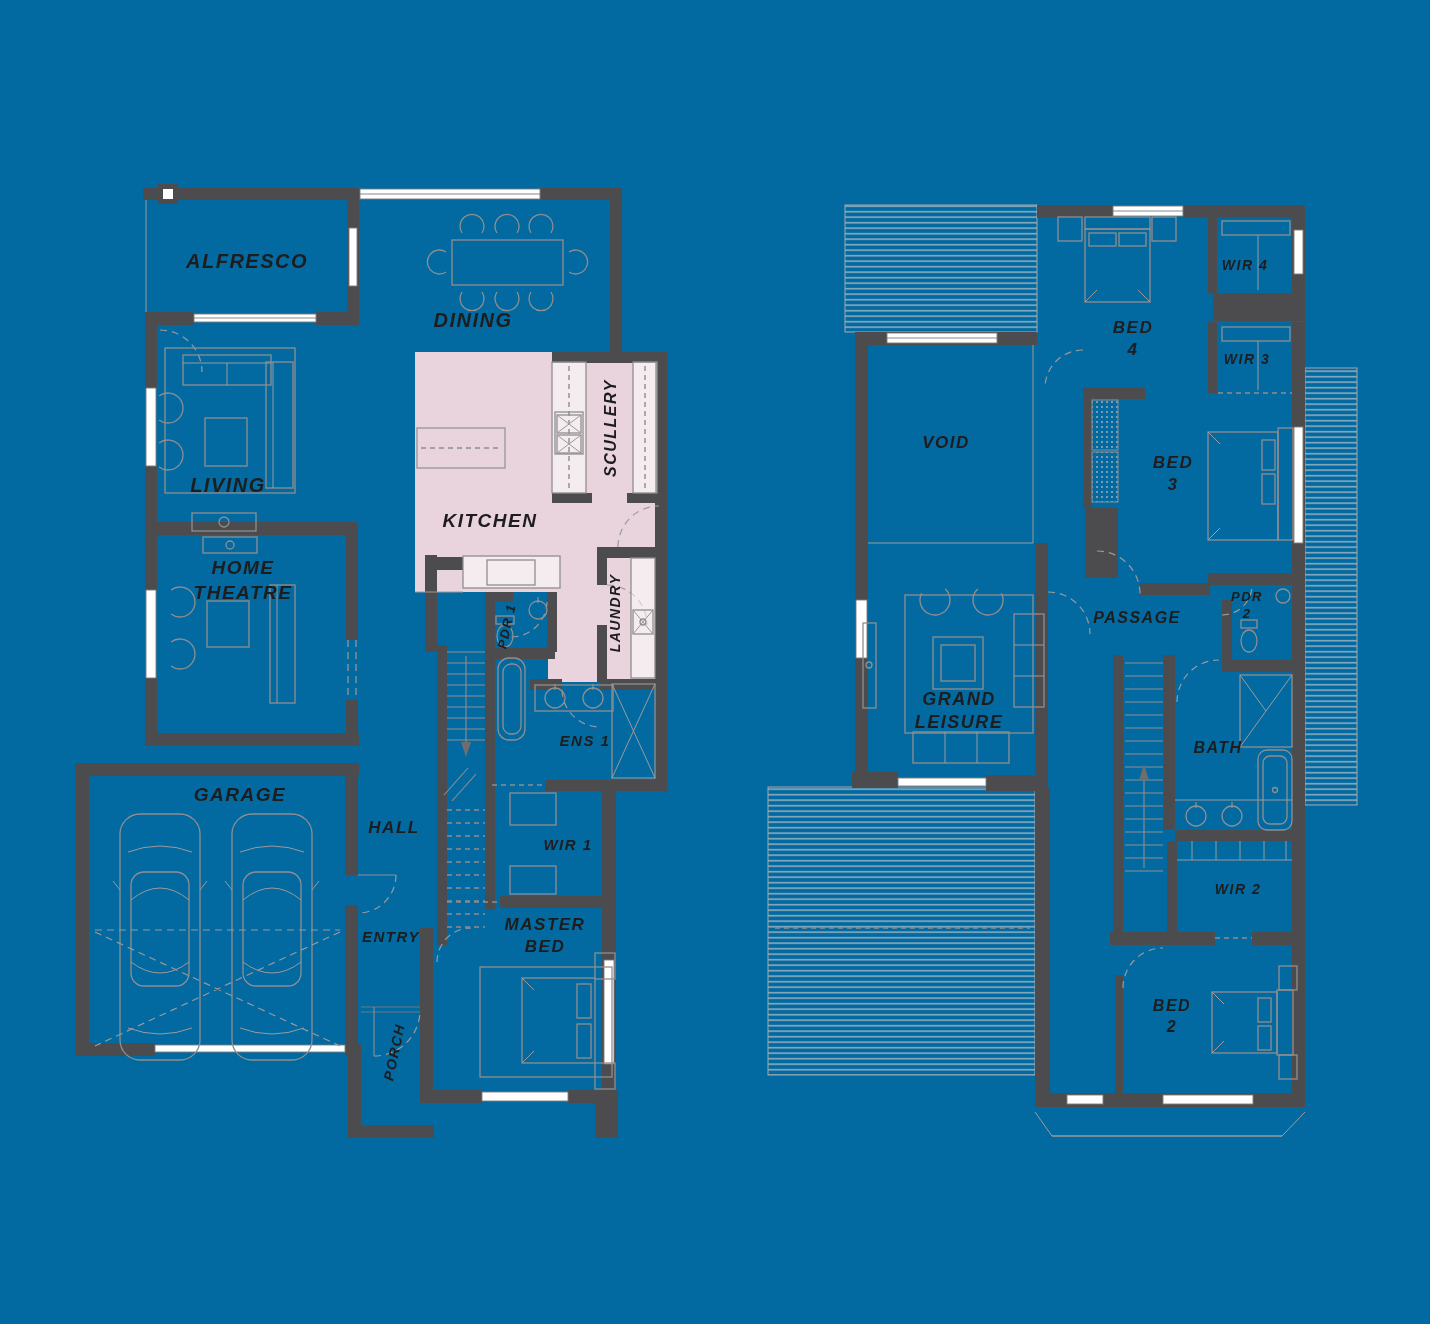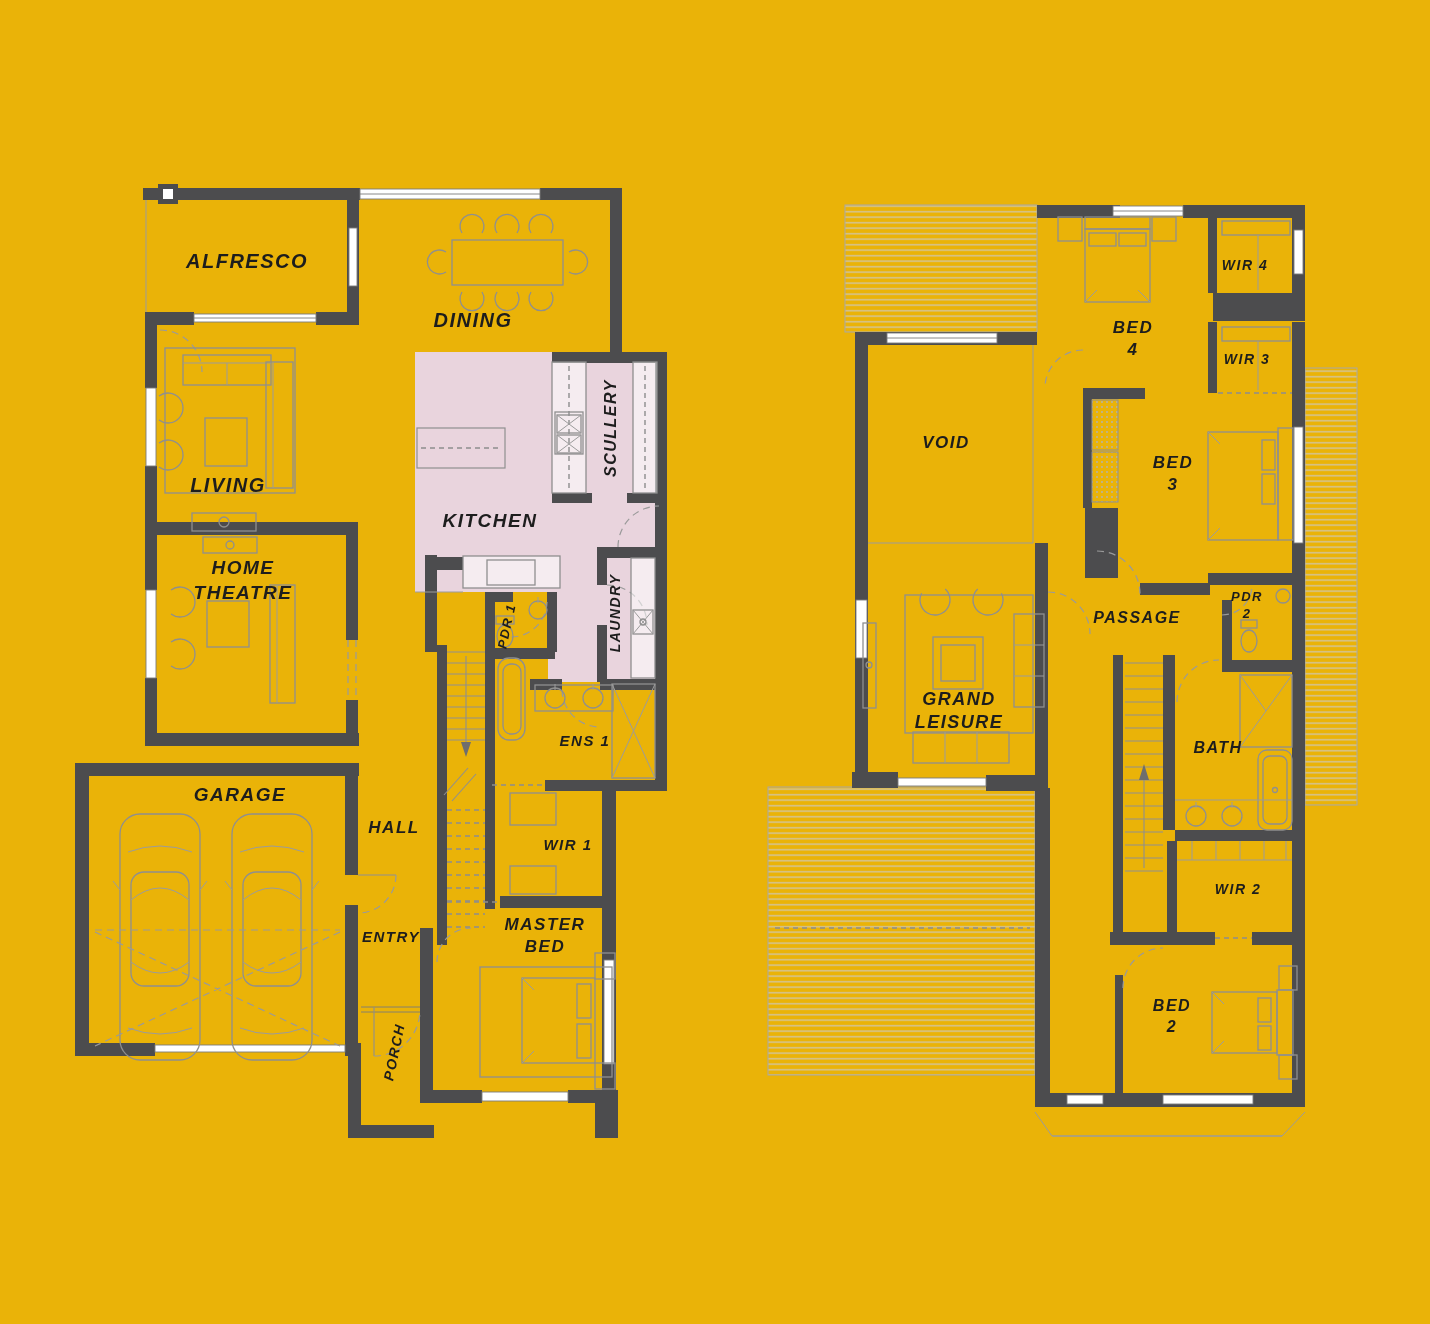--- a/index.html
+++ b/index.html
@@ -1,16 +1,16 @@
 <!DOCTYPE html>
 <html style="--highlight: #e9d4dd; --wall: #4c4c4e; --fline: #8f8f8f; --ink: #1d1d1d;"><head>
 <meta charset="utf-8">
 <style>
   html,body{margin:0;padding:0;background:#fff;}
-  #stage{width:1430px;height:1324px;position:relative;background:#eab308;}
+  #stage{width:1430px;height:1324px;position:relative;background:#0369a1;}
   svg{display:block;}
   .w{fill:var(--wall);}
   .f{fill:#ffffff;fill-opacity:.55;stroke:var(--fline);stroke-width:1.3;}
   .fo{fill:none;stroke:var(--fline);stroke-width:1.3;}
   .t{stroke:var(--fline);stroke-width:1.1;fill:none;}
   .tl{stroke:#9b9b9b;stroke-width:1;fill:none;}
   .d{stroke:#9a9a9a;stroke-width:1.2;fill:none;stroke-dasharray:7 5;}
   .dd{stroke:#8d8d8d;stroke-width:1.4;fill:none;stroke-dasharray:5 4;}
   .win{fill:#ffffff;stroke:#7c7c7c;stroke-width:.9;}
   .winl{stroke:#7c7c7c;stroke-width:.9;}

